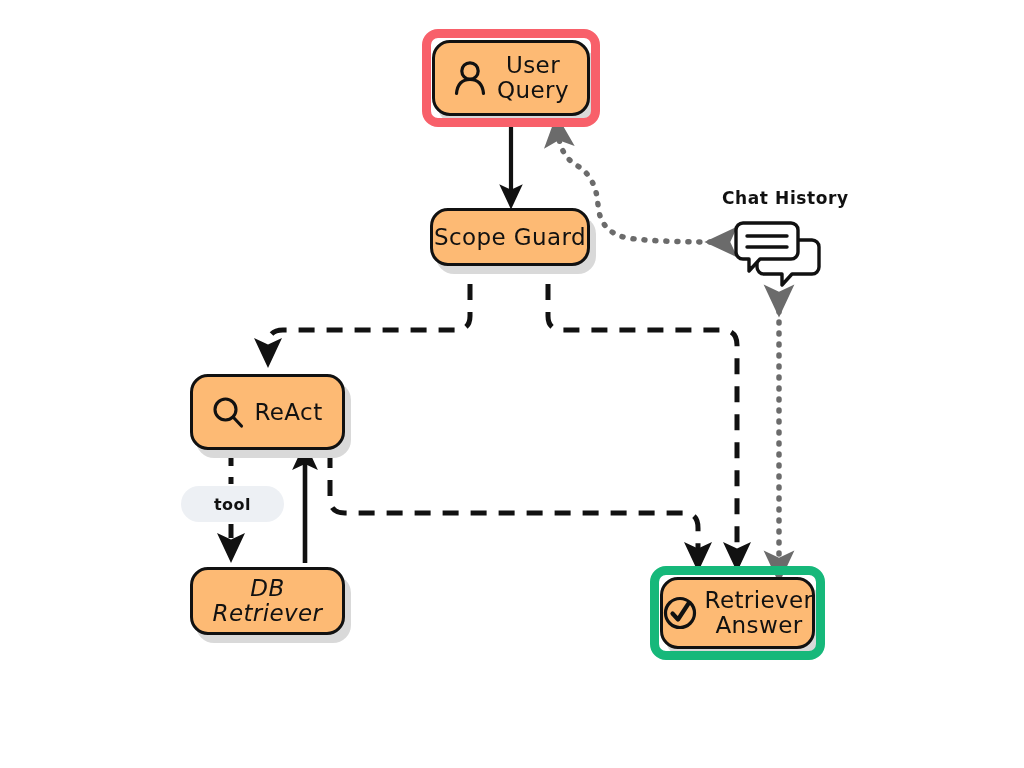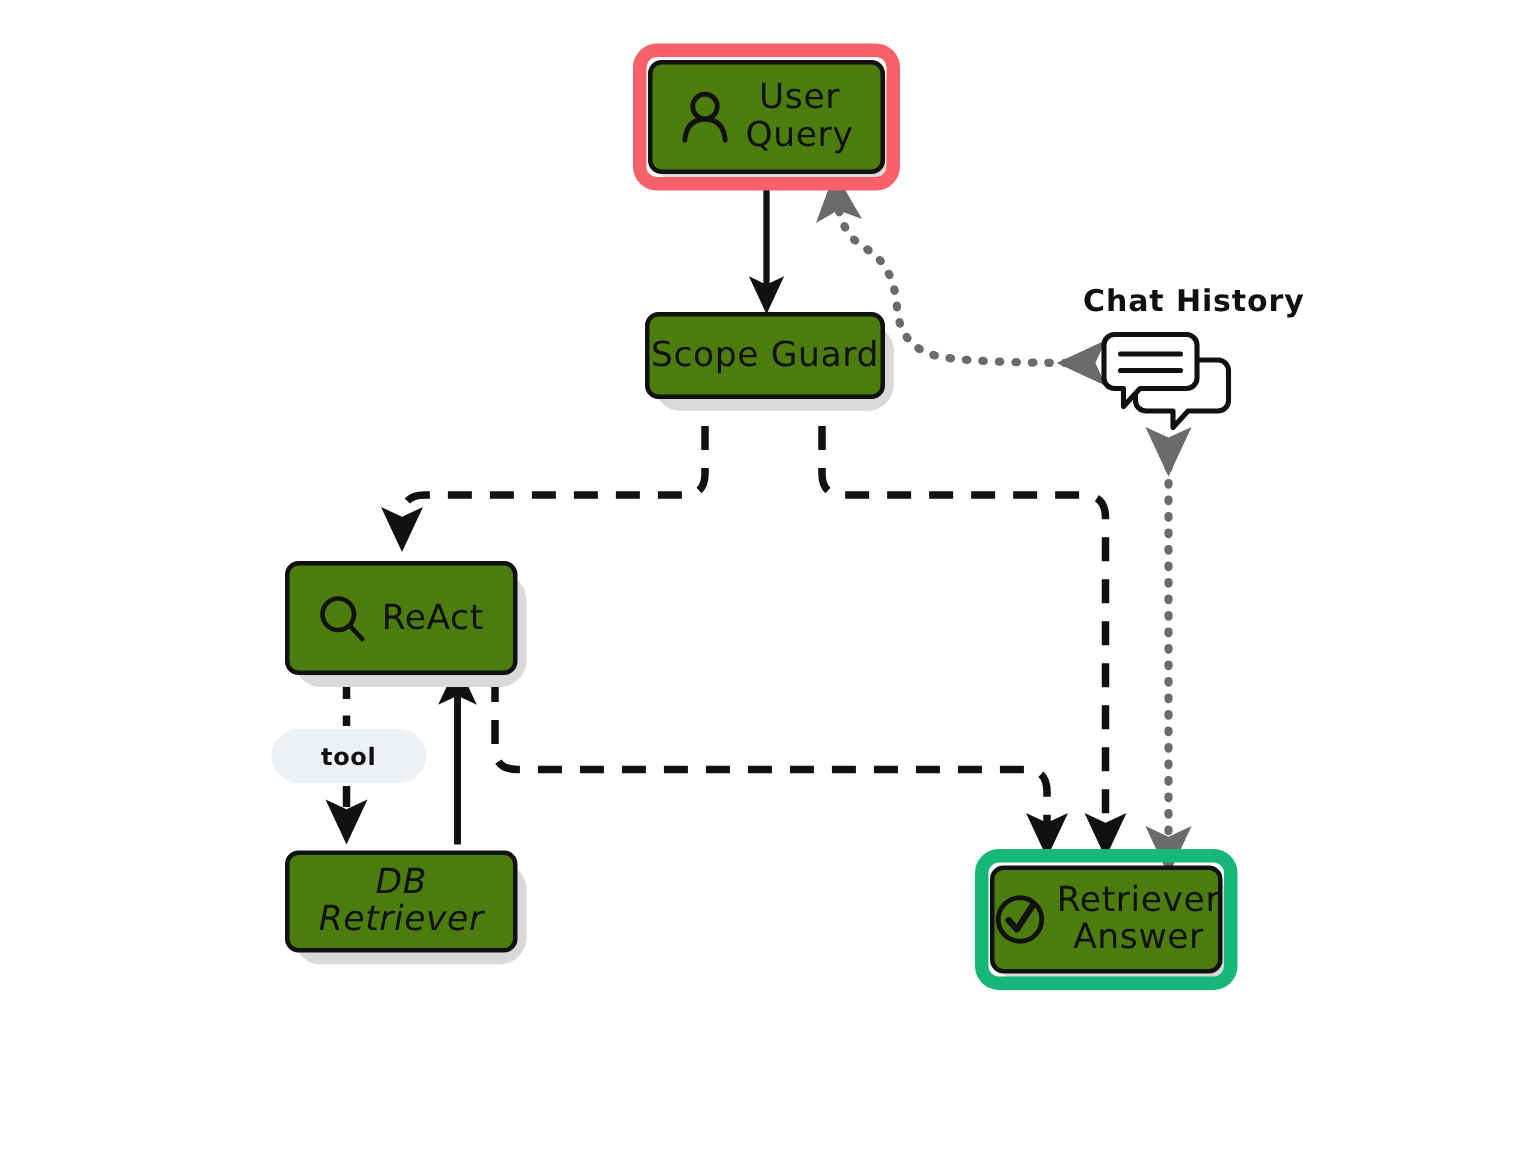--- a/index.html
+++ b/index.html
@@ -9,40 +9,40 @@
     overflow:hidden;position:relative;
   }
   #stage{position:absolute;inset:0;width:1024px;height:768px;}
   svg.layer{position:absolute;left:0;top:0;width:1024px;height:768px;}
   .node{position:absolute;}
   .node-shadow{
     position:absolute;left:6px;top:8px;right:-6px;bottom:-8px;
     background:#d9d9d9;border-radius:18px;
   }
   .node-body{
-    position:absolute;inset:0;background:#4d7c0f;
-    border:3.5px solid #111111;border-radius:9px;
+    position:absolute;inset:0;background:#fdba74;
+    border:3.5px solid #111111;border-radius:18px;
     display:flex;align-items:center;justify-content:center;
     gap:10px;box-sizing:border-box;
   }
   .node-label{
     font-family:"DejaVu Sans",sans-serif;
     font-size:23px;color:#111111;line-height:1.08;
     letter-spacing:.4px;text-align:center;white-space:pre-line;
   }
   .accent-ring{
     position:absolute;border-radius:16px;box-sizing:border-box;
   }
   .pill{
     position:absolute;background:#edf0f4;border-radius:22px;
     display:flex;align-items:center;justify-content:center;
   }
   .pill-label{font-size:16px;font-weight:bold;color:#111;letter-spacing:.5px;}
   .chat-title{
-    position:absolute;font-size:20px;font-weight:bold;color:#111;
+    position:absolute;font-size:17px;font-weight:bold;color:#111;
     letter-spacing:.6px;white-space:nowrap;
   }
   .icon{flex:0 0 auto;display:block;}
 </style>
 </head>
 <body>
 
 <div id="stage">
 
   <svg class="layer" viewBox="0 0 1024 768">

